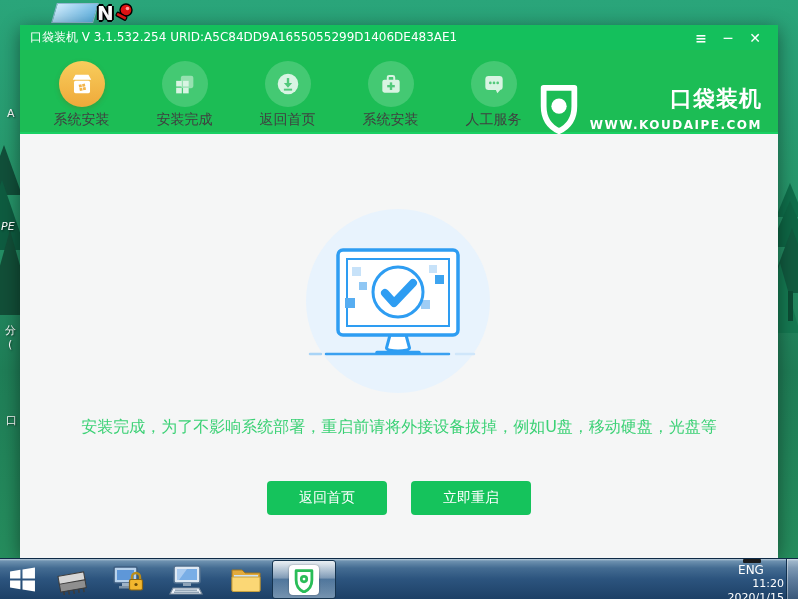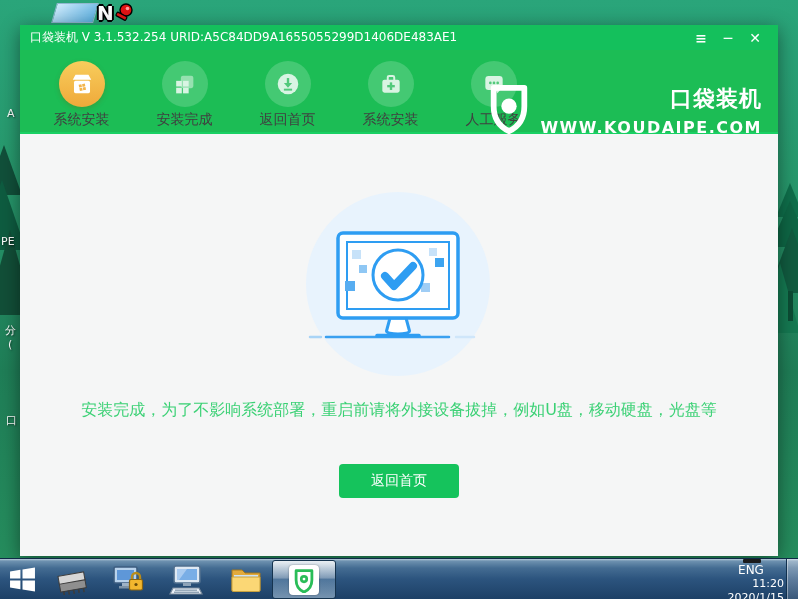--- a/index.html
+++ b/index.html
@@ -36,23 +36,23 @@
                 display:flex; align-items:center; justify-content:center; }
   .nav-circle svg { opacity:.8; }
   .nav-item.active .nav-circle { background:linear-gradient(180deg,#f9d express 0,#efa93a 100%); }
   .nav-item.active .nav-circle { background:linear-gradient(180deg,#f8cd5c,#efa93a); box-shadow:0 2px 5px rgba(120,80,0,.25); }
   .nav-item.active .nav-circle svg { opacity:1; }
   .nav-label { margin-top:4px; color:#404040; font-size:14px; }
 
   .logo { position:absolute; right:16px; top:33px; display:flex; align-items:flex-start; }
   .logo-text { margin-left:8px; color:#fff; }
   .logo-brand { font-size:22px; font-weight:bold; letter-spacing:1px; line-height:32px;text-align:right; }
-  .logo-site { font-size:16px; font-weight:bold; letter-spacing:1.5px; margin-top:3px;text-decoration:underline; }
-
-  .content { position:absolute; left:0; top:109px; width:758px; height:422px; background:#f5f6f6; }
+  .logo-site { font-size:12px; font-weight:bold; letter-spacing:1.5px; margin-top:3px; }
+
+  .content { position:absolute; left:0; top:126px; width:758px; height:422px; background:#f5f6f6; }
   .illus { position:absolute; left:278px; top:50px; width:200px; height:200px; }
   .message { position:absolute; left:0; top:266px; width:100%; text-align:center;
              color:#3bd175; font-size:16px; }
   .btn-row { position:absolute; left:0; top:330px; width:100%; display:flex; justify-content:center; gap:24px; }
   .green-btn { width:120px; height:34px; background:#15c35c; color:#fff; font-size:14px; border:none;
                border-radius:4px; cursor:pointer; font-family:inherit; display:flex; align-items:center; justify-content:center; }
 
   
   .taskbar { position:absolute; left:0; top:558px; width:798px; height:41px; z-index:3;
              background:linear-gradient(180deg,#b9cbd9 0,#6e92b0 2px,#446c92 9px,#2c547e 20px,#1c3f65 41px);
@@ -93,21 +93,21 @@
 <div class="nkey desktop-icon-top">
   <span class="nletter">N</span>
   <svg width="24" height="24" viewBox="0 0 24 24" style="margin-left:-2px;">
     <circle cx="14" cy="8" r="6" fill="#e01414" stroke="#000" stroke-width="1.4"></circle>
     <circle cx="15.5" cy="6.5" r="1.8" fill="#ff9d9d"></circle>
     <rect x="4" y="12" width="11" height="4" rx="1" transform="rotate(28 9 14)" fill="#e01414" stroke="#000" stroke-width="1.2"></rect>
   </svg>
 </div>
 
 <span class="edge-label" style="left:7px;top:107px;">A</span>
-<span class="edge-label" style="left:1px;top:235px;">PE</span>
+<span class="edge-label" style="left:1px;top:220px;font-style:italic;">PE</span>
 <span class="edge-label" style="left:5px;top:323px;">分</span>
 <span class="edge-label" style="left:8px;top:338px;">(</span>
 <span class="edge-label" style="left:6px;top:413px;">口</span>
 
 <div class="win">
 
   <div class="titlebar">
     <span class="title">口袋装机 V 3.1.532.254 URID:A5C84DD9A1655055299D1406DE483AE1</span>
     <div class="win-controls">
       <span class="wc-btn">≡</span>
@@ -217,20 +217,21 @@
       <rect x="137" y="74" width="9" height="9" fill="#3da4f0"></rect>
       <rect x="123" y="99" width="9" height="9" fill="#9fcdf5"></rect>
       <circle cx="100" cy="91" r="25" fill="#fff" stroke="#2e9df2" stroke-width="3"></circle>
       <path d="M87 92 l9 10 l19 -20" fill="none" stroke="#2e9df2" stroke-width="8" stroke-linecap="round" stroke-linejoin="round"></path>
     </svg>
 
     <div class="message">安装完成，为了不影响系统部署，重启前请将外接设备拔掉，例如U盘，移动硬盘，光盘等</div>
 
     <div class="btn-row">
       <button class="green-btn">返回首页</button>
+      <button class="green-btn">立即重启</button>
     </div>
 
   </div>
 </div>
 
 <div class="taskbar">
 
   <svg class="tb-icon" style="left:9px;top:7px;" width="27" height="27" viewBox="0 0 26 26">
     <path fill="#fff" d="M1 5.2 L11 3.6 V12 H1 Z M13 3.3 L25 1.4 V12 H13 Z M1 14 H11 V22.4 L1 20.8 Z M13 14 H25 V24.6 L13 22.7 Z"></path>
   </svg>

